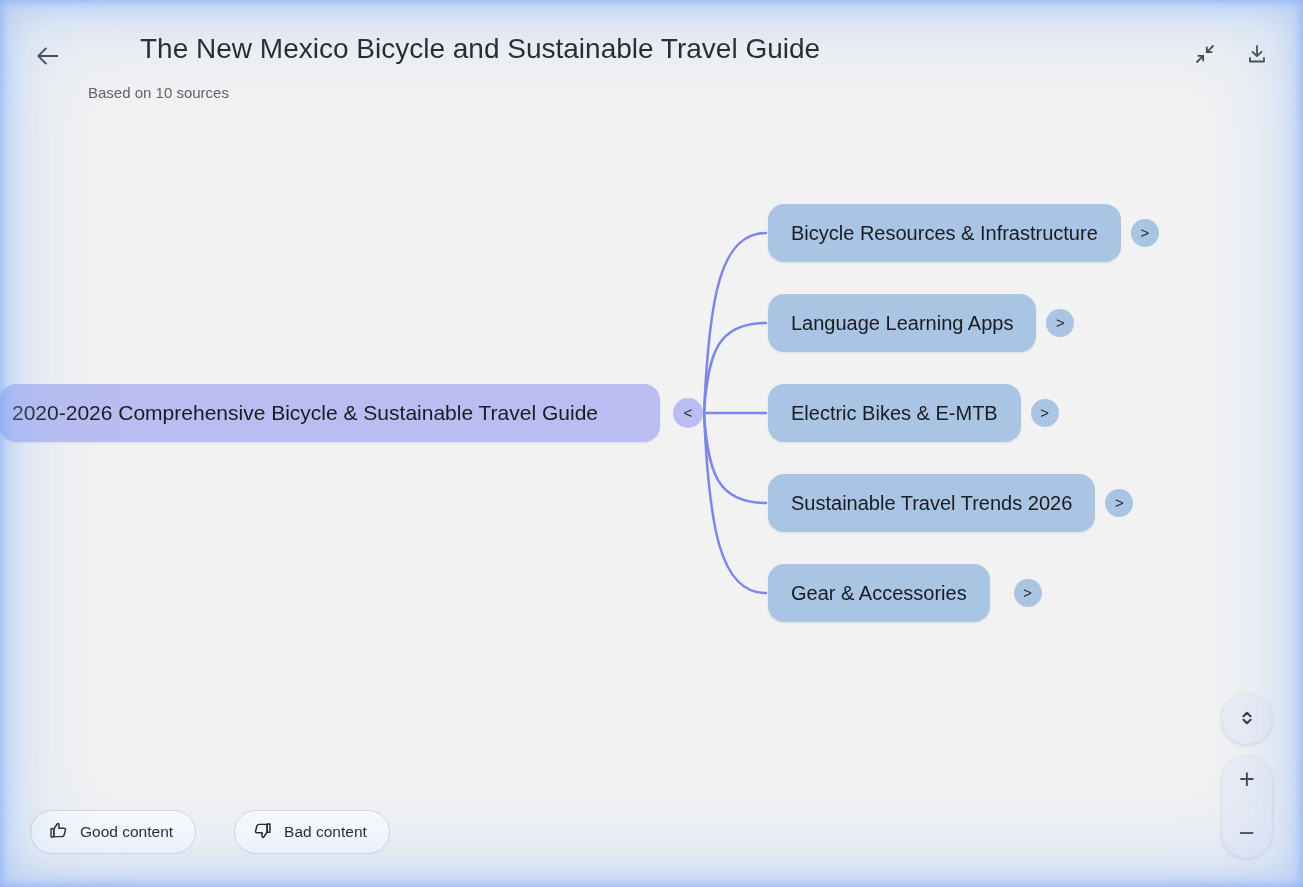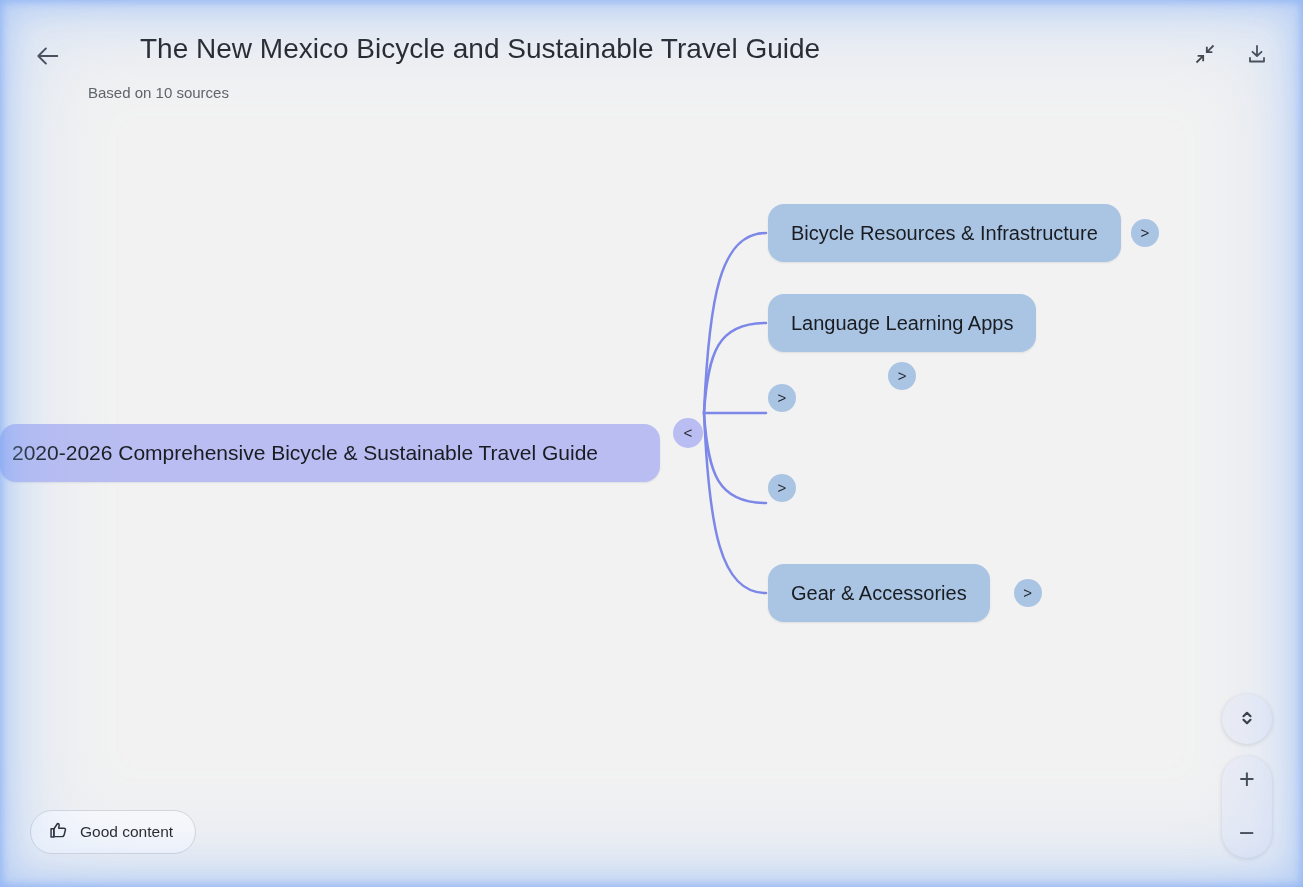--- a/index.html
+++ b/index.html
@@ -43,29 +43,29 @@
   }
   .icon-btn{border:none;background:none;padding:0;width:26px;height:26px;cursor:pointer;
     display:flex;align-items:center;justify-content:center;}
   
   .canvas{position:absolute;inset:0;z-index:1;}
   .edges{position:absolute;top:0;left:0;z-index:1;}
   .edges path{stroke:var(--edge);stroke-width:2.5;fill:none;stroke-linecap:round;}
   .row{position:absolute;display:flex;align-items:center;z-index:2;}
   .root-row{left:0;top:384px;gap:13px;}
   .child-row{left:768px;gap:10px;}
-  .c1{top:204px;} .c2{top:294px;flex-direction:column;} .c3{top:384px;} .c4{top:474px;} .c5{top:564px;gap:24px;}
+  .c1{top:204px;} .c2{top:294px;} .c3{top:384px;} .c4{top:474px;} .c5{top:564px;gap:24px;}
   .node{
     height:58px;border-radius:16px;display:flex;align-items:center;
     white-space:nowrap;cursor:pointer;color:#191c21;
     box-shadow:0 1px 2px rgba(40,50,80,.10);
     text-align:right;
   }
   .root-node{
-    background:var(--root-fill);width:660px;font-size:21px;padding:0 18px 0 12px;margin-top:40px;
+    background:var(--root-fill);width:660px;font-size:21px;padding:0 18px 0 12px;
   }
   .child-node{
     background:var(--child-fill);font-size:20px;padding:0 23px;
   }
   .toggle{
     border:none;border-radius:50%;cursor:pointer;display:flex;align-items:center;
     justify-content:center;font-family:inherit;font-size:15px;color:#24262c;padding:0 0 2px 0;
   }
   .root-toggle{width:30px;height:30px;background:var(--root-fill);}
   .child-toggle{width:28px;height:28px;background:var(--child-fill);}
@@ -150,24 +150,30 @@
   </div>
 
   <div class="row child-row c2">
     <div class="node child-node">
       <span>Language Learning Apps</span>
     </div>
     <button class="toggle child-toggle">&gt;</button>
   </div>
 
   <div class="row child-row c3">
+    <div class="node child-node">
+      <span>Electric Bikes &amp; E-MTB</span>
+    </div>
     <button class="toggle child-toggle">&gt;</button>
   </div>
 
   <div class="row child-row c4">
+    <div class="node child-node">
+      <span>Sustainable Travel Trends 2026</span>
+    </div>
     <button class="toggle child-toggle">&gt;</button>
   </div>
 
   <div class="row child-row c5">
     <div class="node child-node">
       <span>Gear &amp; Accessories</span>
     </div>
     <button class="toggle child-toggle">&gt;</button>
   </div>
 </div>
@@ -175,20 +181,31 @@
 <div class="feedback">
   <button class="pill">
     <span>
       <svg width="21" height="21" viewBox="0 0 24 24" fill="none" stroke="#202124" stroke-width="1.7" stroke-linejoin="round">
         <path d="M3.5 10h3.2v9.5H3.5z"></path>
         <path d="M6.7 19V10.3L10.9 4c1 0 1.9.8 1.9 1.9l-.6 3.4h6c1.2 0 2 1.1 1.7 2.2l-1.5 5.6c-.3 1.1-1.3 1.9-2.4 1.9H6.7z"></path>
       </svg>
     </span>
     <span>Good content</span>
   </button>
+  <button class="pill">
+    <span>
+      <svg width="21" height="21" viewBox="0 0 24 24" fill="none" stroke="#202124" stroke-width="1.7" stroke-linejoin="round">
+        <g transform="rotate(180 12 12)">
+          <path d="M3.5 10h3.2v9.5H3.5z"></path>
+          <path d="M6.7 19V10.3L10.9 4c1 0 1.9.8 1.9 1.9l-.6 3.4h6c1.2 0 2 1.1 1.7 2.2l-1.5 5.6c-.3 1.1-1.3 1.9-2.4 1.9H6.7z"></path>
+        </g>
+      </svg>
+    </span>
+    <span>Bad content</span>
+  </button>
 </div>
 
 <button class="fit-btn">
   <span>
     <svg width="24" height="24" viewBox="0 0 24 24" fill="none" stroke="#33373c" stroke-width="2.2" stroke-linecap="round" stroke-linejoin="round">
       <path d="M8.5 10.2 12 6.8l3.5 3.4M8.5 13.8 12 17.2l3.5-3.4"></path>
     </svg>
   </span>
 </button>
 <div class="zoom-pill">

